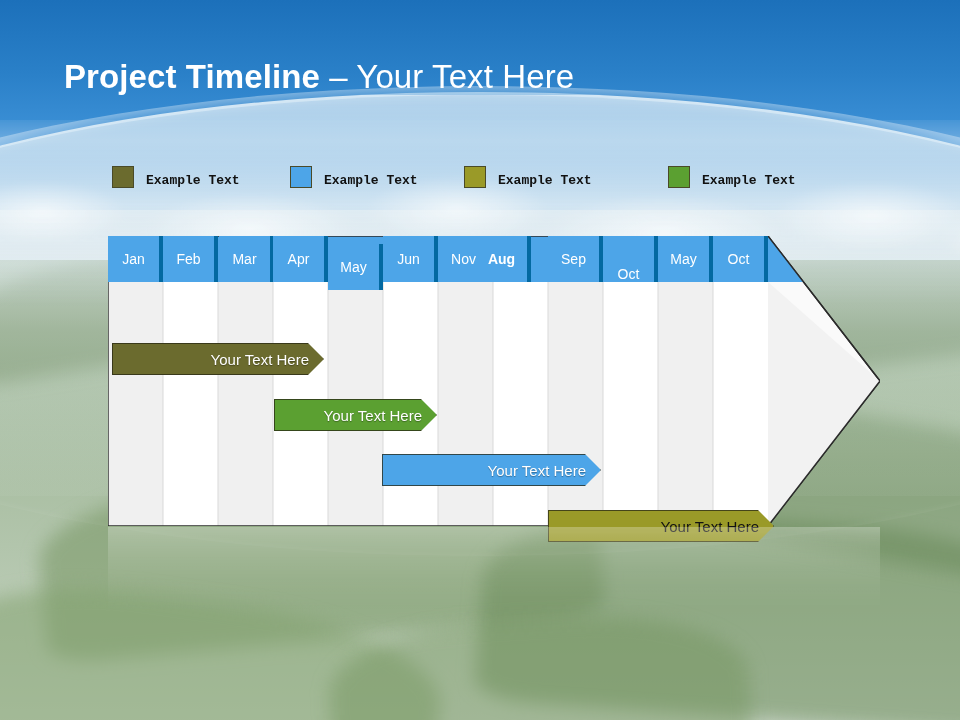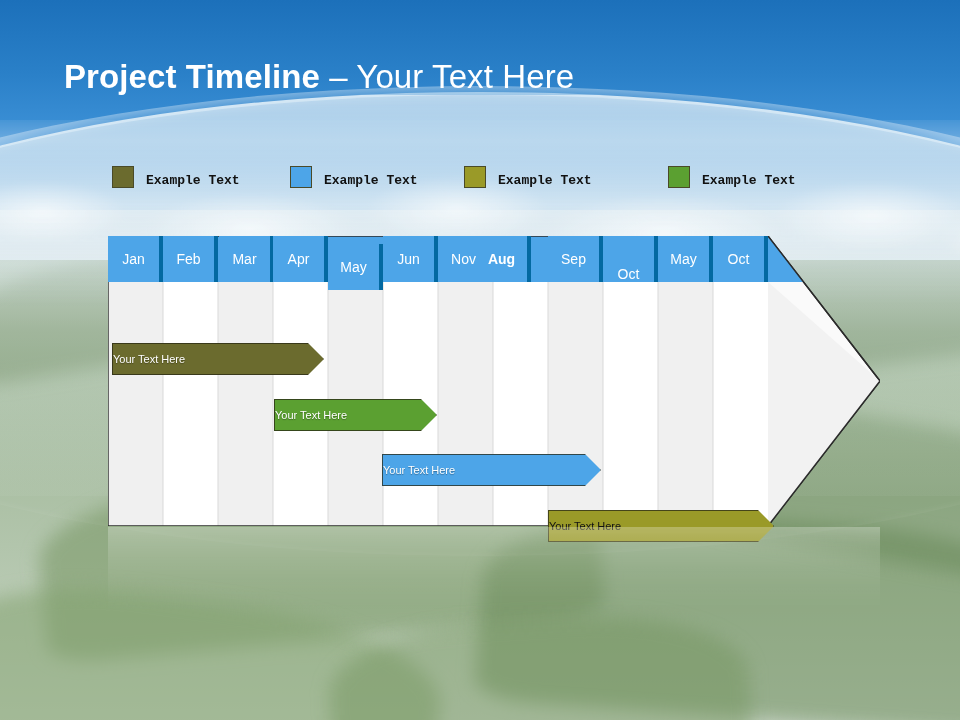--- a/index.html
+++ b/index.html
@@ -98,21 +98,21 @@
   }
   .month-cell:first-child{border-left:1px solid #1f3b52;}
 
   .gbar{
     position:absolute;height:32px;box-sizing:border-box;
     display:flex;align-items:center;
     border:1px solid rgba(40,40,20,.75);
     filter:drop-shadow(1px 2px 2px rgba(0,0,0,.35));
   }
   .gbar .lbl{
-    width:100%;text-align:left;font-size:11px;
+    width:100%;text-align:right;font-size:15px;
     padding-right:14px;white-space:nowrap;
   }
   .gbar.light .lbl{color:#ffffff;text-shadow:0 1px 1px rgba(0,0,0,.35);}
   .gbar.dark  .lbl{color:#111111;}
 
   
   #reflection{
     position:absolute;left:108px;top:527px;width:772px;height:96px;
     background:linear-gradient(to bottom, rgba(255,255,255,.55), rgba(255,255,255,0));
     -webkit-mask-image:linear-gradient(to bottom, rgba(0,0,0,.5), rgba(0,0,0,0));

